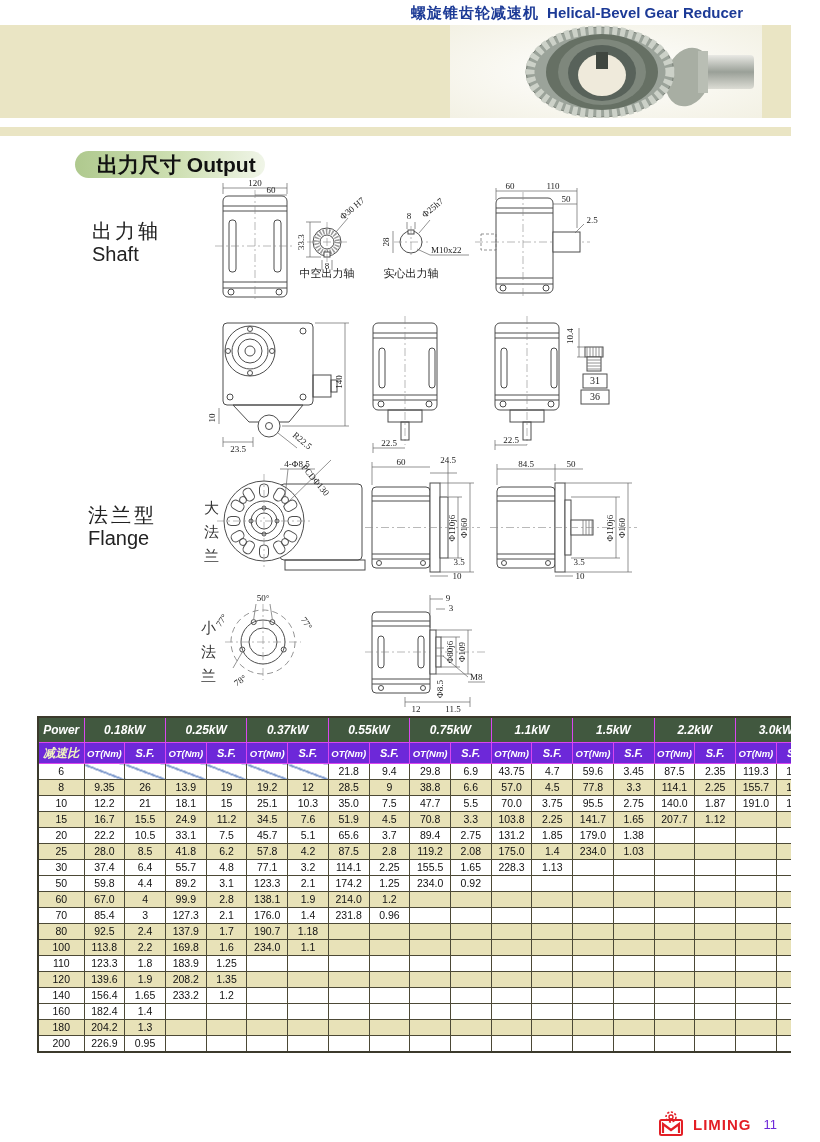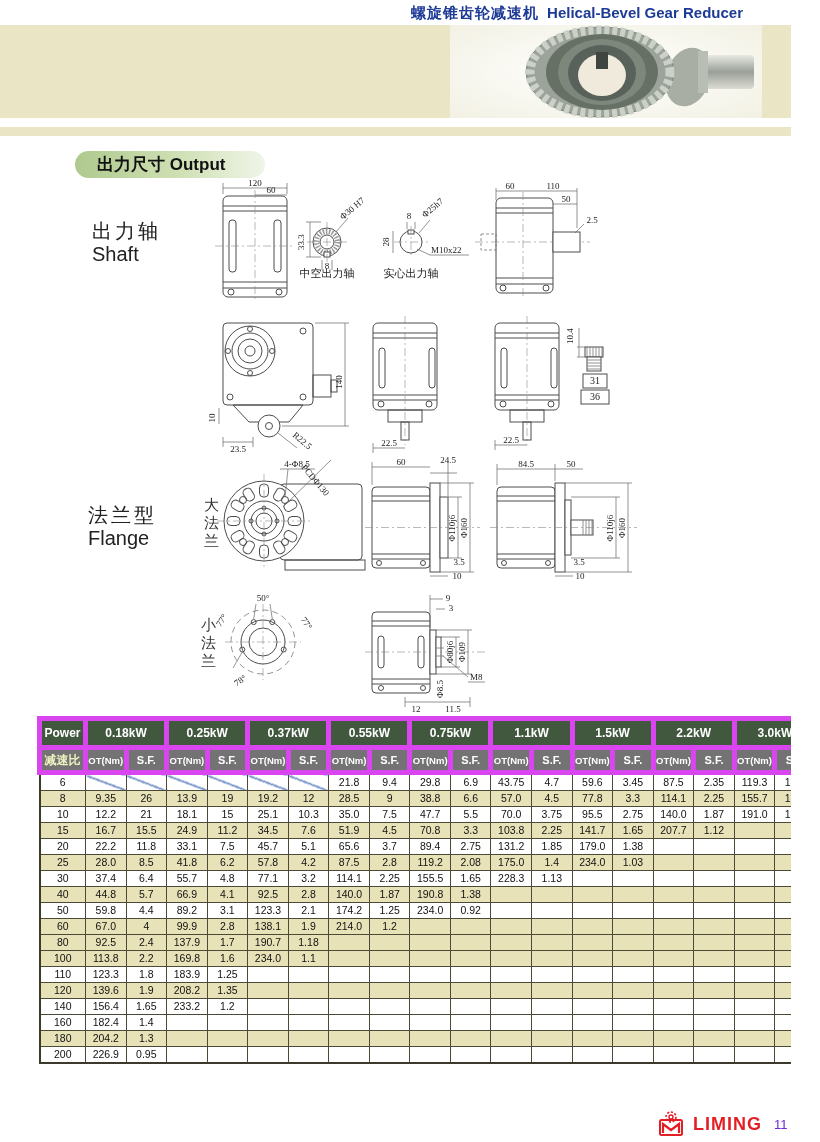--- a/index.html
+++ b/index.html
@@ -10,54 +10,54 @@
                color:#1c3a96; white-space:nowrap; }
   .top-title .zh { margin-right:8px; letter-spacing:1px; }
 
   .band { position:absolute; top:25px; left:0; width:820px; height:93px; background:#eae5c4; }
   .band-thin { position:absolute; top:127px; left:0; width:820px; height:9px; background:#eae5c4; }
   .gear-photo { position:absolute; top:25px; left:450px; }
 
   .section-pill { position:absolute; left:75px; top:151px; width:168px; height:27px;
                   border-radius:14px; background:linear-gradient(90deg,#afc98e 0%,#cfe0b4 55%,#f0f5e8 100%);
                   display:flex; align-items:center; padding-left:22px;
-                  font-size:17px; font-weight:bold; color:#111; }
+                  font-size:21px; font-weight:bold; color:#111; }
 
   .row-label { position:absolute; font-size:20px; color:#222; line-height:23px; }
   .row-label .zh { letter-spacing:3px; }
 
-  .vlabel { position:absolute; width:17px; font-size:15px; line-height:18px; text-align:center;
+  .vlabel { position:absolute; width:17px; font-size:15px; line-height:24px; text-align:center;
             color:#333; font-family:"Liberation Serif", serif; word-break:break-all; }
 
   .draw { position:absolute; }
 
   svg .ln  { stroke:#4d4d4d; fill:none; stroke-width:1; }
   svg .fw  { stroke:#4d4d4d; fill:#fff; stroke-width:1; }
   svg .dl  { stroke:#666; fill:none; stroke-width:0.7; }
   svg .cl  { stroke:#8a8a8a; fill:none; stroke-width:0.6; stroke-dasharray:8 3 2 3; }
   svg .hz  { stroke:#777; fill:none; stroke-width:0.8; }
   svg text.dim { font:9px "Liberation Serif", serif; fill:#222; }
   svg text.cap { font:11px "Liberation Sans", sans-serif; fill:#222; }
   svg text.boxdim { font:10px "Liberation Serif", serif; fill:#222; }
 
   table.spec { position:absolute; left:37px; top:716px; width:781px; border-collapse:collapse;
                table-layout:fixed; border:2px solid #3c3a2c; }
-  .spec th { border:5px solid #d946ef; font-weight:bold; padding:0; }
+  .spec th { border:1px solid #d946ef; font-weight:bold; padding:0;font-style:italic; }
   .spec th.h1 { background:#41583f; color:#fff; height:24px; font-size:12px; }
-  .spec th.h2 { background:#737373; color:#fff; height:20px; font-size:9.5px; }
+  .spec th.h2 { background:#6d28d9; color:#fff; height:20px; font-size:9.5px; }
   .spec th.h2.sf { font-size:11px; }
   .spec th.h2.ratio-h { color:#eff3c0; font-size:12px; }
   .spec td { border:1px solid #4c4936; text-align:center; height:15px; line-height:15px;
              font-size:10.5px; color:#111; padding:0; background:#fff; }
   .spec tr.beige td { background:#e8e2b8; }
   .spec td.slash { background-image:linear-gradient(to top right,
                    transparent 46%, #7d99cc 46%, #7d99cc 53%, transparent 53%); }
 
   .footer { position:absolute; left:655px; top:1110px; display:flex; align-items:center; }
-  .footer .brand { color:#e31e25; font-weight:bold; font-size:18px; letter-spacing:1px; margin-left:6px; }
+  .footer .brand { color:#e31e25; font-weight:bold; font-size:15px; letter-spacing:1px; margin-left:6px; }
   .footer .page-num { color:#6d28d9; font-size:13px; margin-left:12px; }
 </style>
 </head>
 <body>
 
 <div class="page">
 
   <div class="top-title">
     <span class="zh">螺旋锥齿轮减速机</span><span class="en">Helical-Bevel Gear Reducer</span>
   </div>
@@ -579,21 +579,21 @@
           <td>141.7</td>
           <td>1.65</td>
           <td>207.7</td>
           <td>1.12</td>
           <td></td>
           <td></td>
         </tr>
         <tr class="">
           <td class="ratio">20</td>
           <td>22.2</td>
-          <td>11.8</td>
+          <td>10.5</td>
           <td>33.1</td>
           <td>7.5</td>
           <td>45.7</td>
           <td>5.1</td>
           <td>65.6</td>
           <td>3.7</td>
           <td>89.4</td>
           <td>2.75</td>
           <td>131.2</td>
           <td>1.85</td>
@@ -639,41 +639,20 @@
           <td>1.65</td>
           <td>228.3</td>
           <td>1.13</td>
           <td></td>
           <td></td>
           <td></td>
           <td></td>
           <td></td>
           <td></td>
         </tr>
-        <tr class="beige">
-          <td class="ratio">40</td>
-          <td>44.8</td>
-          <td>5.7</td>
-          <td>66.9</td>
-          <td>4.1</td>
-          <td>92.5</td>
-          <td>2.8</td>
-          <td>140.0</td>
-          <td>1.87</td>
-          <td>190.8</td>
-          <td>1.38</td>
-          <td></td>
-          <td></td>
-          <td></td>
-          <td></td>
-          <td></td>
-          <td></td>
-          <td></td>
-          <td></td>
-        </tr>
         <tr class="">
           <td class="ratio">50</td>
           <td>59.8</td>
           <td>4.4</td>
           <td>89.2</td>
           <td>3.1</td>
           <td>123.3</td>
           <td>2.1</td>
           <td>174.2</td>
           <td>1.25</td>
@@ -702,20 +681,41 @@
           <td></td>
           <td></td>
           <td></td>
           <td></td>
           <td></td>
           <td></td>
           <td></td>
           <td></td>
           <td></td>
         </tr>
+        <tr class="">
+          <td class="ratio">70</td>
+          <td>85.4</td>
+          <td>3</td>
+          <td>127.3</td>
+          <td>2.1</td>
+          <td>176.0</td>
+          <td>1.4</td>
+          <td>231.8</td>
+          <td>0.96</td>
+          <td></td>
+          <td></td>
+          <td></td>
+          <td></td>
+          <td></td>
+          <td></td>
+          <td></td>
+          <td></td>
+          <td></td>
+          <td></td>
+        </tr>
         <tr class="beige">
           <td class="ratio">80</td>
           <td>92.5</td>
           <td>2.4</td>
           <td>137.9</td>
           <td>1.7</td>
           <td>190.7</td>
           <td>1.18</td>
           <td></td>
           <td></td>

